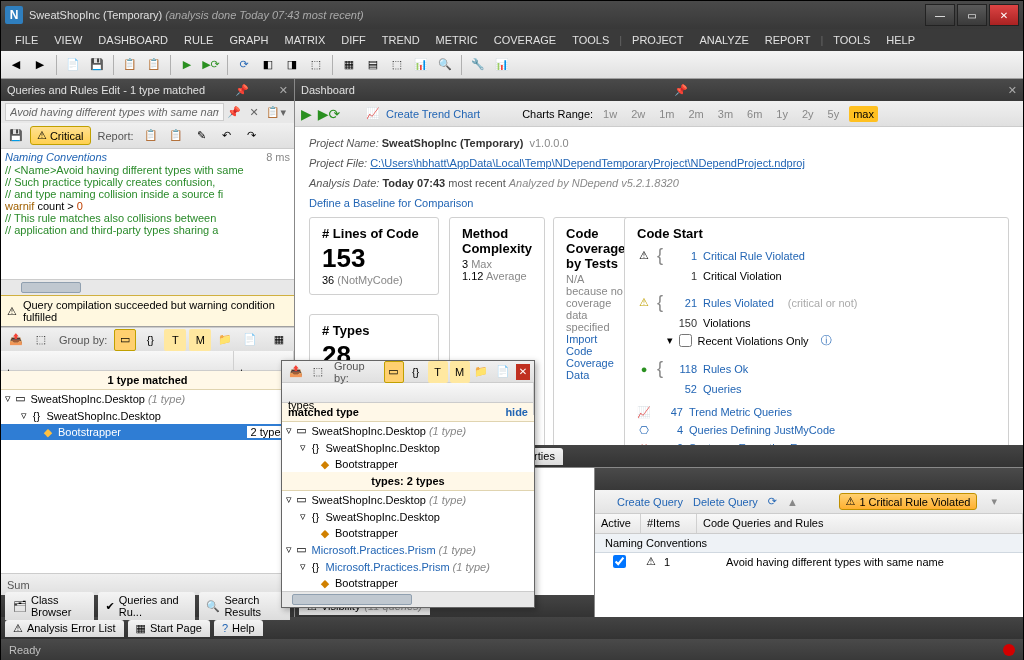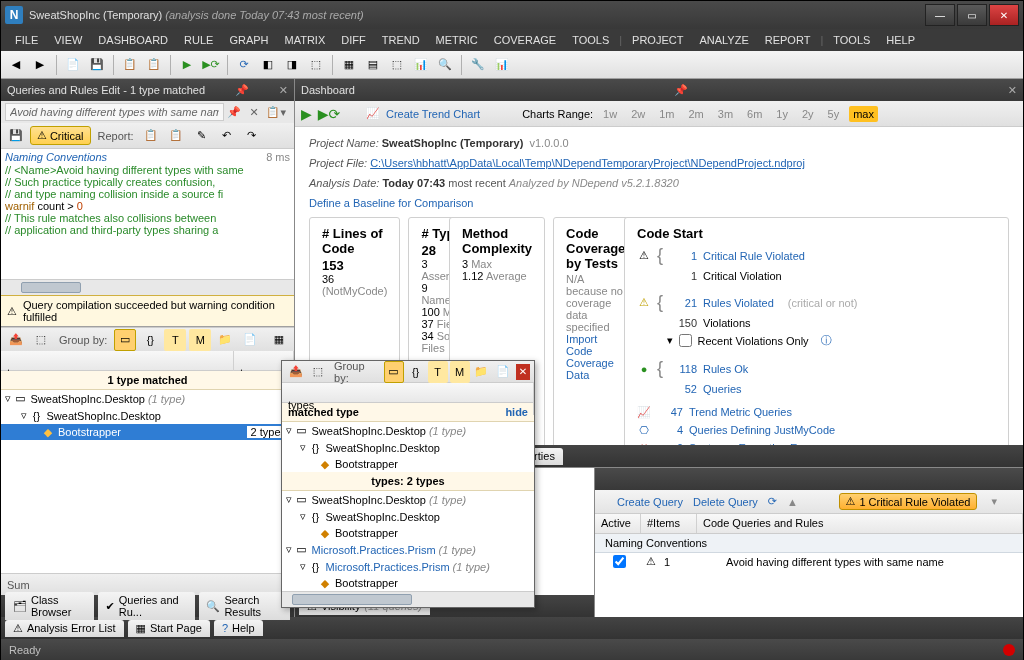--- a/index.html
+++ b/index.html
@@ -51,21 +51,21 @@
 
 .dash-tb { height: 26px; background: linear-gradient(#f0f0f0,#e0e0e0); border-bottom: 1px solid #ccc; display: flex; align-items: center; padding: 0 6px; gap: 6px; }
 .play { color: #2a9020; font-size: 14px; }
 .link { color: #2265b4; cursor: pointer; }
 .dash-body { background: #fff; padding: 10px 14px; flex: 1; display: flex; flex-direction: column; gap: 8px; overflow: hidden; }
 .meta-row { color: #555; }
 .meta-row .bold { font-weight: bold; color: #333; }
 .card-row { display: flex; gap: 10px; }
 .card { border: 1px solid #d0d0d0; border-radius: 3px; padding: 8px 12px; background: #fff; }
 .card h3 { font-size: 13px; font-weight: bold; margin-bottom: 2px; }
-.big { font-size: 13px; font-weight: bold; }
+.big { font-size: 26px; font-weight: bold; }
 .rule-line { display: flex; align-items: center; gap: 6px; padding: 2px 0; }
 .rule-line .n { color: #2265b4; width: 26px; text-align: right; }
 .brace { color: #888; font-size: 18px; margin-right: 2px; }
 .wi { width: 14px; height: 14px; display: inline-flex; align-items: center; justify-content: center; }
 .range-chip { padding: 2px 4px; color: #888; cursor: pointer; }
 .range-chip.sel { background: #ffc020; color: #000; border-radius: 2px; }
 
 .mid-tabs { height: 22px; background: linear-gradient(#444,#333); display: flex; align-items: center; padding: 0 4px; gap: 4px; }
 
 .bottom-split { display: flex; flex: 0 0 150px; border-top: 1px solid #888; }
@@ -285,21 +285,21 @@
         <span class="range-chip">5y</span>
         <span class="range-chip sel">max</span>
       </div>
       <div class="dash-body">
         <div class="meta-row"><i>Project Name:</i> <span class="bold">SweatShopInc (Temporary)</span>&nbsp;&nbsp;<span style="color:#888">v1.0.0.0</span></div>
         <div class="meta-row"><i>Project File:</i> <span class="link" style="text-decoration:underline">C:\Users\hbhatt\AppData\Local\Temp\NDependTemporaryProject\NDependProject.ndproj</span></div>
         <div class="meta-row"><i>Analysis Date:</i> <span class="bold">Today 07:43</span> <span>most recent</span> <i style="color:#888">Analyzed by NDepend v5.2.1.8320</i></div>
         <div class="meta-row"><span class="link">Define a Baseline for Comparison</span></div>
 
         <div class="card-row">
-          <div style="display:flex;flex-direction:row;gap:8px;width:130px">
+          <div style="display:flex;flex-direction:column;gap:19px;width:130px">
             <div class="card">
               <h3># Lines of Code</h3>
               <div class="big">153</div>
               <div><span>36</span> <span style="color:#888">(NotMyCode)</span></div>
             </div>
             <div class="card">
               <h3># Types</h3>
               <div class="big">28</div>
               <div><span>3</span> <span style="color:#888">Assemblies</span></div>
               <div><span>9</span> <span style="color:#888">Namespaces</span></div>

